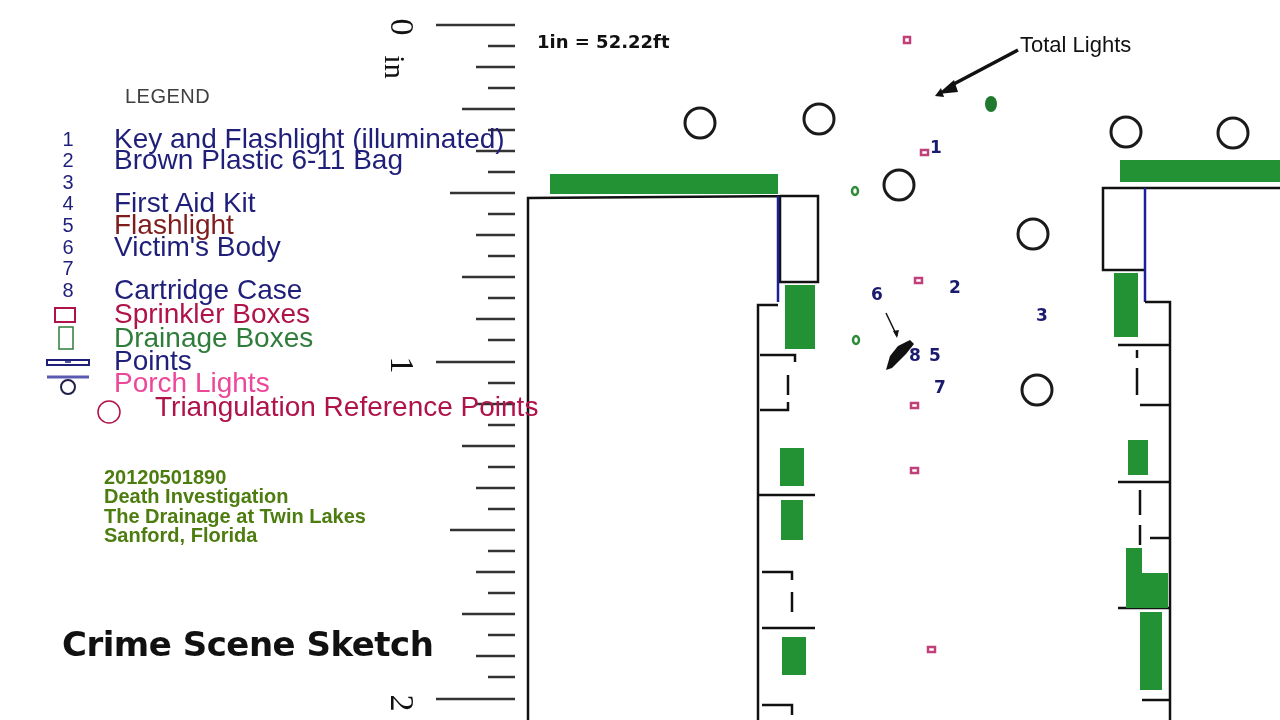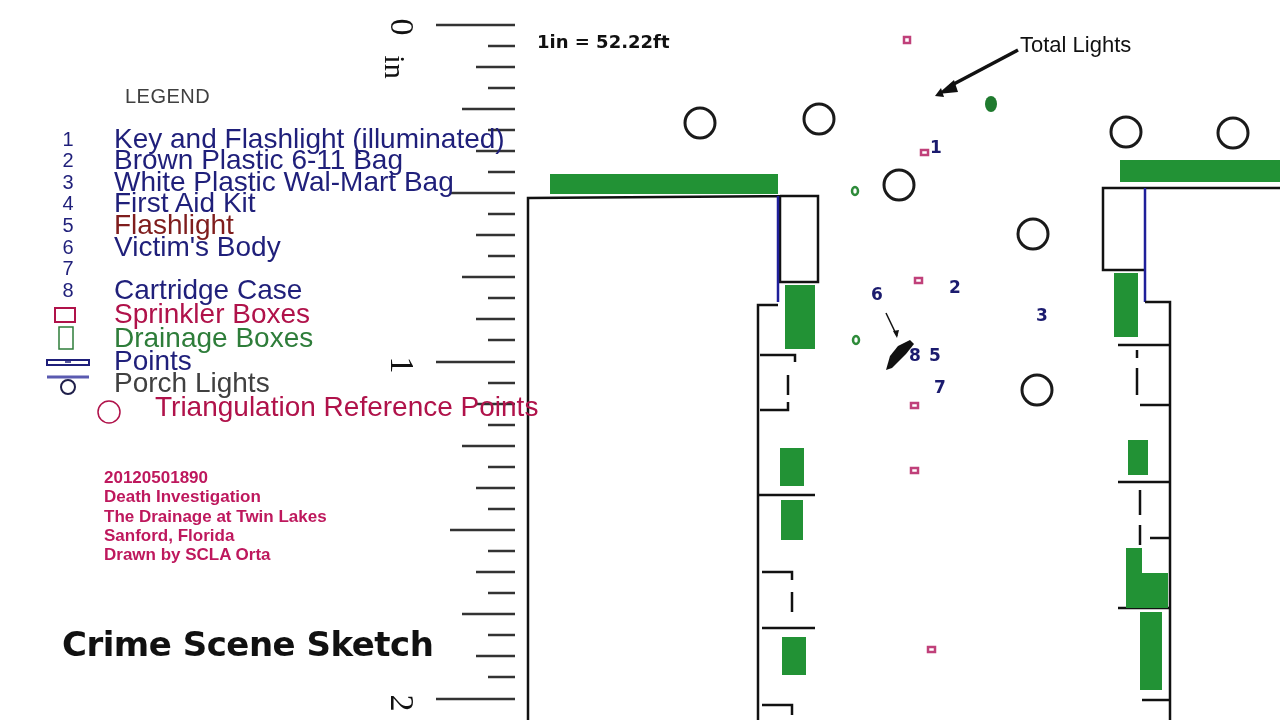--- a/index.html
+++ b/index.html
@@ -3,21 +3,21 @@
 <meta charset="utf-8">
 <style>
   html, body { margin: 0; padding: 0; background: #ffffff; }
   body { width: 1280px; height: 720px; position: relative; overflow: hidden; font-family: "Liberation Sans", sans-serif; }
   .abs { position: absolute; }
   .legend-title { left: 125px; top: 85px; font-size: 20px; color: #404040; letter-spacing: 0.5px; }
   .legend-row { position: absolute; left: 0; height: 22px; width: 460px; }
   .legend-key { position: absolute; left: 60px; width: 16px; text-align: center; font-size: 20px; color: #1f1f7a; line-height: 22px; }
   .legend-label { position: absolute; left: 114px; font-size: 28px; line-height: 22px; white-space: nowrap; }
   .legend-sym { position: absolute; left: 48px; }
-  .info-block { left: 104px; top: 468px; font-size: 17px; font-weight: bold; color: #be185d; line-height: 19.3px; }
+  .info-block { left: 104px; top: 468px; font-size: 20px; font-weight: bold; color: #4d7c0f; line-height: 19.3px; }
   .info-line { display: block; white-space: nowrap; }
   .sketch-title { left: 62px; top: 624px; font-size: 34px; font-weight: bold; color: #111; font-family: "DejaVu Sans", sans-serif; letter-spacing: -0.5px; }
   .scale-label { left: 537px; top: 31px; font-size: 18px; font-weight: bold; color: #111; font-family: "DejaVu Sans", sans-serif; }
   .ruler-num { font-family: "Liberation Serif", serif; font-size: 34px; color: #111; transform: rotate(90deg); transform-origin: center; }
   .ruler-unit { left: 383px; top: 50px; font-family: "Liberation Serif", serif; font-size: 30px; color: #111; transform: rotate(90deg); }
   .evidence { position: absolute; font-size: 17px; font-weight: bold; color: #1b1b6e; font-family: "DejaVu Sans", sans-serif; }
   .total-station { left: 1020px; top: 32px; font-size: 22px; color: #111; }
   svg#map { position: absolute; left: 0; top: 0; }
 </style>
 </head>
@@ -156,21 +156,20 @@
   <div class="legend-row" style="top:128px;">
     <span class="legend-key">1</span>
     <span class="legend-label" style="color:#1f1f7a">Key and Flashlight (illuminated)</span>
   </div>
   <div class="legend-row" style="top:149px;">
     <span class="legend-key">2</span>
     <span class="legend-label" style="color:#1f1f7a">Brown Plastic 6-11 Bag</span>
   </div>
   <div class="legend-row" style="top:171px;">
     <span class="legend-key">3</span>
-    <span class="legend-label" style="color:#1f1f7a">White Plastic Wal-Mart Bag</span>
   </div>
   <div class="legend-row" style="top:192px;">
     <span class="legend-key">4</span>
     <span class="legend-label" style="color:#1f1f7a">First Aid Kit</span>
   </div>
   <div class="legend-row" style="top:214px;">
     <span class="legend-key">5</span>
     <span class="legend-label" style="color:#7f1d1d">Flashlight</span>
   </div>
   <div class="legend-row" style="top:236px;">
@@ -202,36 +201,35 @@
       <rect x="2" y="4" width="42" height="5" fill="none" stroke="#1f1f7a" stroke-width="2"></rect>
       <line x1="20" y1="6" x2="26" y2="6" stroke="#1f1f7a" stroke-width="1.5"></line>
     </svg>
     <span class="legend-label" style="color:#1f1f7a">Points</span>
   </div>
   <div class="legend-row" style="top:372px;">
     <svg class="legend-sym" style="left:45px; top:2px;" width="46" height="24">
       <line x1="2" y1="3" x2="44" y2="3" stroke="#5a5ab0" stroke-width="3"></line>
       <circle cx="23" cy="13" r="7" fill="none" stroke="#1f1f4a" stroke-width="2"></circle>
     </svg>
-    <span class="legend-label" style="color:#404040">Porch Lights</span>
+    <span class="legend-label" style="color:#ec4899">Porch Lights</span>
   </div>
   <div class="legend-row" style="top:396px;margin-left:41px;">
     <svg class="legend-sym" style="left:54px; top:2px;" width="30" height="30">
       <circle cx="14" cy="14" r="11" fill="none" stroke="#b0124a" stroke-width="1.5"></circle>
     </svg>
     <span class="legend-label" style="color:#b0124a">Triangulation Reference Points</span>
   </div>
 </div>
 
 <div class="abs info-block">
   <span class="info-line">20120501890</span>
   <span class="info-line">Death Investigation</span>
   <span class="info-line">The Drainage at Twin Lakes</span>
   <span class="info-line">Sanford, Florida</span>
-  <span class="info-line">Drawn by SCLA Orta</span>
 </div>
 
 <div class="abs sketch-title">Crime Scene Sketch</div>
 
 <div class="abs total-station">Total Lights</div>
 
 <div class="evidence" style="left:930px; top:137px;">1</div>
 <div class="evidence" style="left:949px; top:277px;">2</div>
 <div class="evidence" style="left:1036px; top:305px;">3</div>
 <div class="evidence" style="left:871px; top:284px;">6</div>

